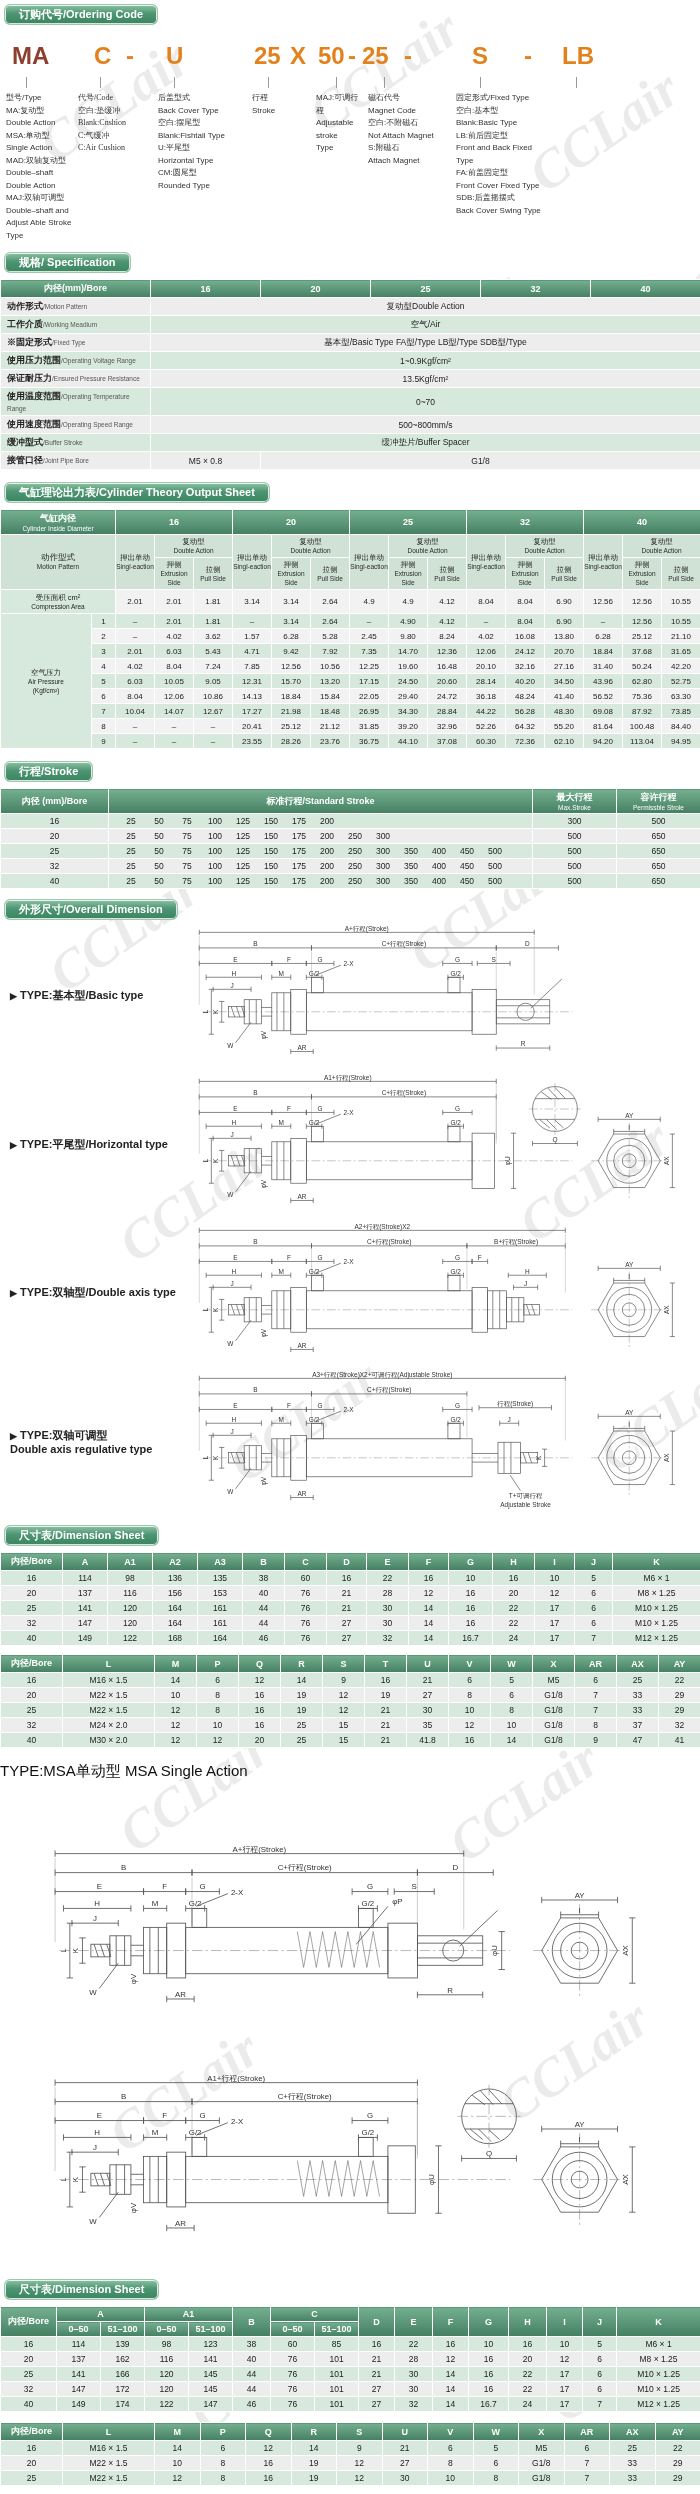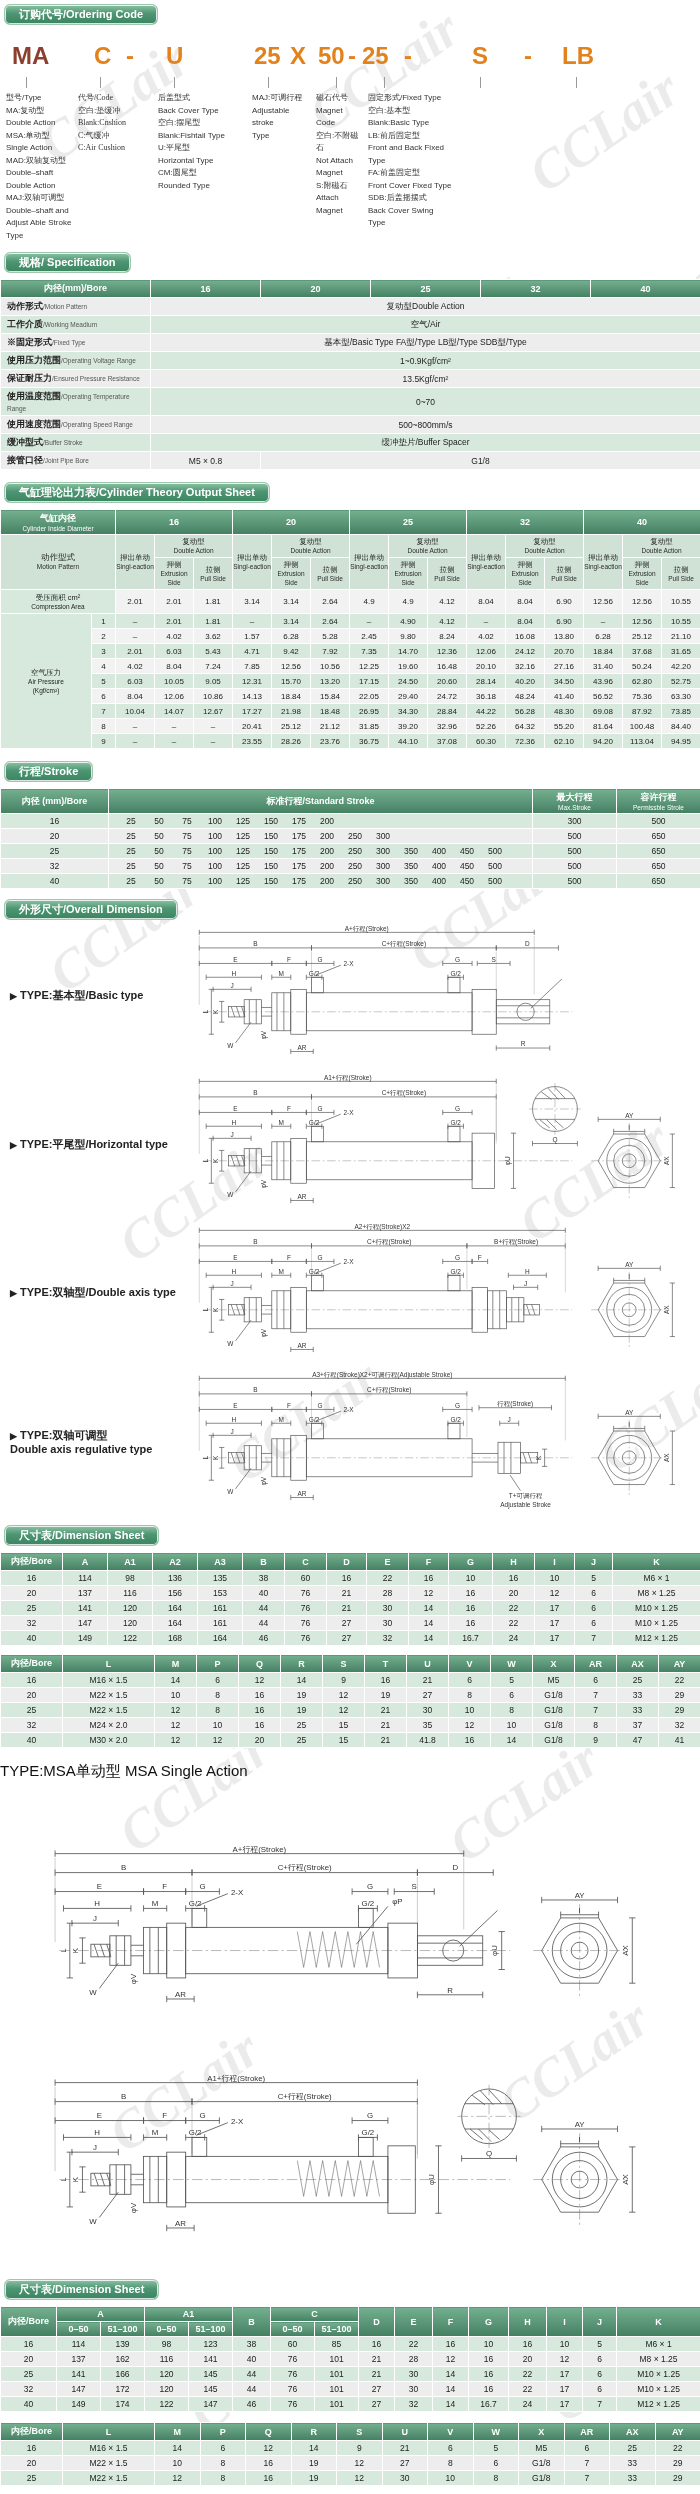--- a/index.html
+++ b/index.html
@@ -141,20 +141,26 @@
     <div class="ocol">
         <div class="otitle">后盖型式</div>
         <div>
           <div>Back Cover Type</div>
           <div>空白:摆尾型</div>
           <div>Blank:Fishtail Type</div>
           <div>U:平尾型</div>
           <div>Horizontal Type</div>
           <div>CM:圆尾型</div>
           <div>Rounded Type</div>
+        </div>
+      </div>
+    <div class="ocol">
+        <div class="otitle">行程</div>
+        <div>
+          <div>Stroke</div>
         </div>
       </div>
     <div class="ocol">
         <div class="otitle">MAJ:可调行程</div>
         <div>
           <div>Adjustable stroke</div>
           <div>Type</div>
         </div>
       </div>
     <div class="ocol">

